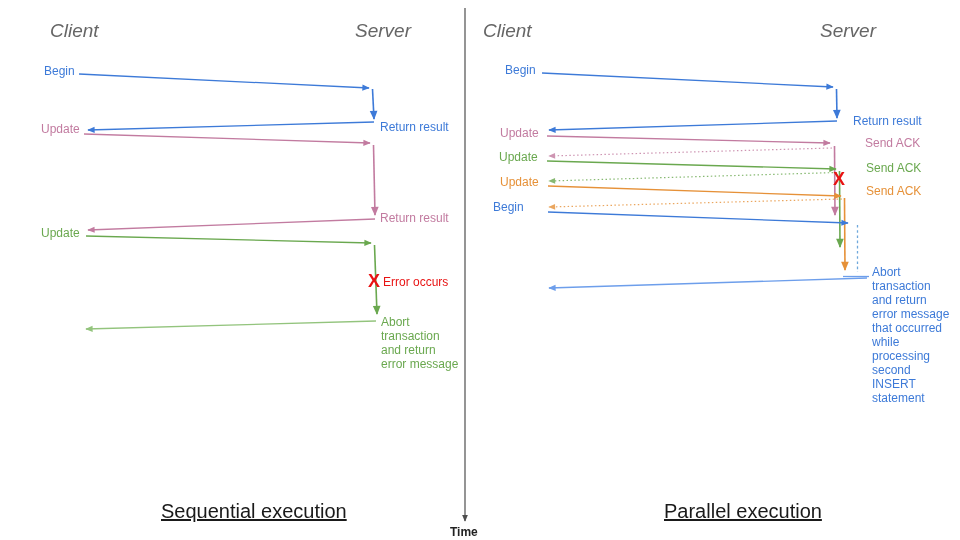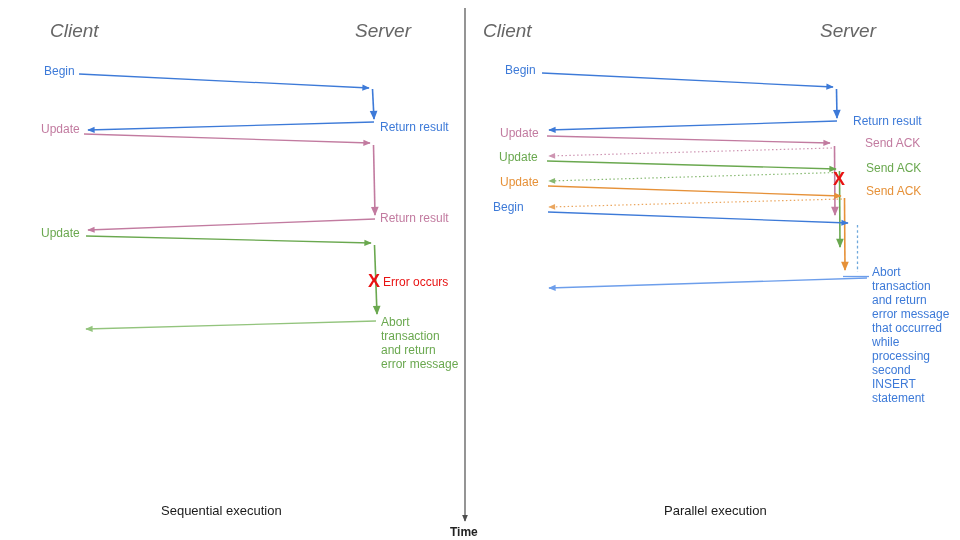--- a/index.html
+++ b/index.html
@@ -16,22 +16,23 @@
     font-size:12px;
     line-height:14px;
     white-space:nowrap;
   }
   .hdr{
     font-size:19px;
     font-style:italic;
     color:var(--c-gray_header);
   }
   .caption{
-    font-size:13px;
+    font-size:20px;
     color:var(--c-caption);
+    text-decoration:underline;
   }
   .multiline{white-space:pre-line;}
   .xmark{
     position:absolute;
     font-size:18px;
     line-height:16px;
     font-weight:900;
     color:var(--c-red);
   }
   .t-blue{color:var(--c-blue);}

